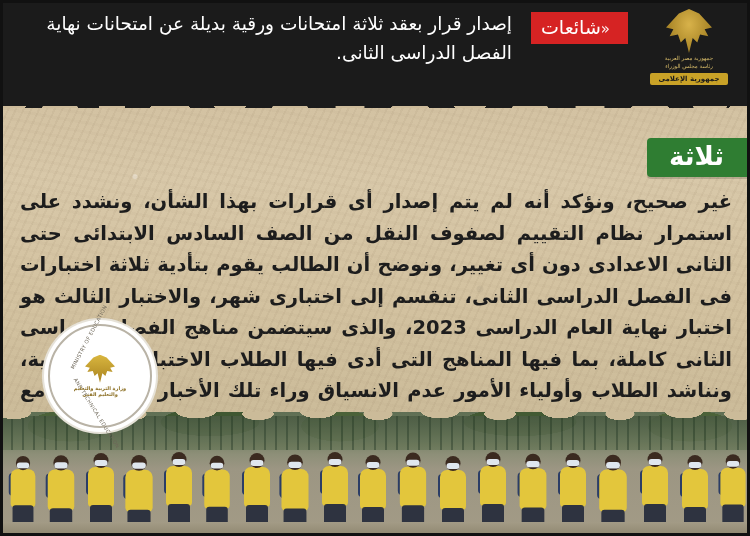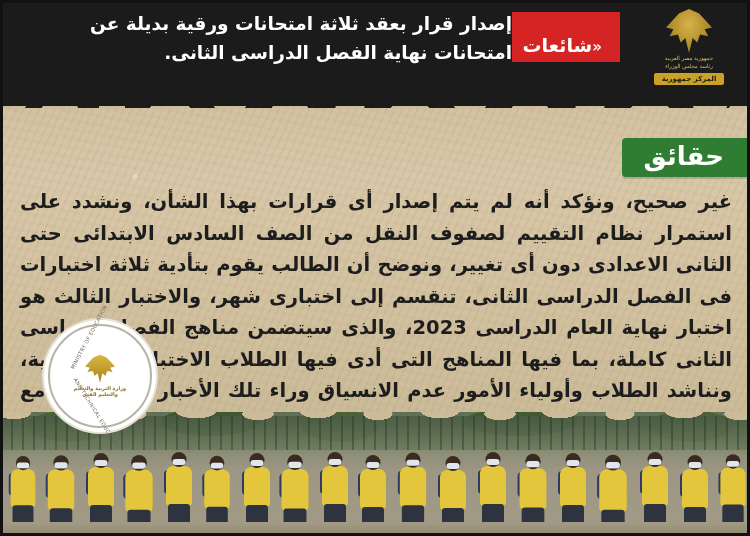--- a/index.html
+++ b/index.html
@@ -85,42 +85,42 @@
     font-size: 7px;
     font-weight: bold;
     padding: 2px 8px;
     border-radius: 2px;
     white-space: nowrap;
   }
 
   
   .rumor-tag {
     position: absolute;
-    top: 12px; right: 130px;
+    top: 12px; right: 122px;
     background: #d62323;
     color: #ffffff;
     font-size: 19px;
-    font-weight: bold;
-    padding: 22px 14px 6px 10px;
+    font-weight: normal;
+    padding: 4px 14px 6px 10px;
     letter-spacing: .5px;
   }
   .rumor-tag .chev {
     color: #ffffff;
     font-size: 15px;
     margin-right: 4px;
     opacity: .95;
   }
   .rumor-text {
     position: absolute;
     top: 10px;
     right: 238px;
     width: 500px;
     color: #ffffff;
     font-size: 18.5px;
-    font-weight: bold;
+    font-weight: normal;
     line-height: 1.55;
     text-align: right;
   }
 
   
   .paper {
     position: absolute;
     top: 108px; left: 0;
     width: 750px;
     height: 312px;
@@ -370,36 +370,36 @@
 
 <div class="poster">
 
   <div class="top-band">
 
     <div class="emblem">
       <div class="emblem-inner">
         <div class="eagle"></div>
         <div class="emblem-caption-top">جمهورية مصر العربية</div>
         <div class="emblem-caption-top">رئاسة مجلس الوزراء</div>
-        <div class="emblem-bar">المركز جمهورية</div>
+        <div class="emblem-bar">جمهورية الإعلامى</div>
       </div>
     </div>
 
     <div class="rumor-tag">
       <span class="chev">«</span><span>شائعات</span>
     </div>
 
     <div class="rumor-text">إصدار قرار بعقد ثلاثة امتحانات ورقية بديلة عن امتحانات نهاية الفصل الدراسى الثانى.</div>
   </div>
 
   <div class="paper">
     <div class="paper-grain"></div>
 
     <div class="facts-row">
-      <div class="facts-tag">حقائق</div>
+      <div class="facts-tag">ثلاثة</div>
     </div>
 
     <div class="facts-body">غير صحيح، ونؤكد أنه لم يتم إصدار أى قرارات بهذا الشأن، ونشدد على استمرار نظام التقييم لصفوف النقل من الصف السادس الابتدائى حتى الثانى الاعدادى دون أى تغيير، ونوضح أن الطالب يقوم بتأدية ثلاثة اختبارات فى الفصل الدراسى الثانى، تنقسم إلى اختبارى شهر، والاختبار الثالث هو اختبار نهاية العام الدراسى 2023، والذى سيتضمن مناهج الفصل الدراسى الثانى كاملة، بما فيها المناهج التى أدى فيها الطلاب الاختبارات الشهرية، ونناشد الطلاب وأولياء الأمور عدم الانسياق وراء تلك الأخبار المغلوطة، مع استقاء المعلومات من مصادرها الرسمية.</div>
 
     <div class="ministry-logo">
       <div class="ministry-ring"></div>
       <div class="ministry-en">
         <span class="en-1">MINISTRY OF EDUCATION</span>
         <span class="en-2">AND TECHNICAL EDUCATION</span>
       </div>

